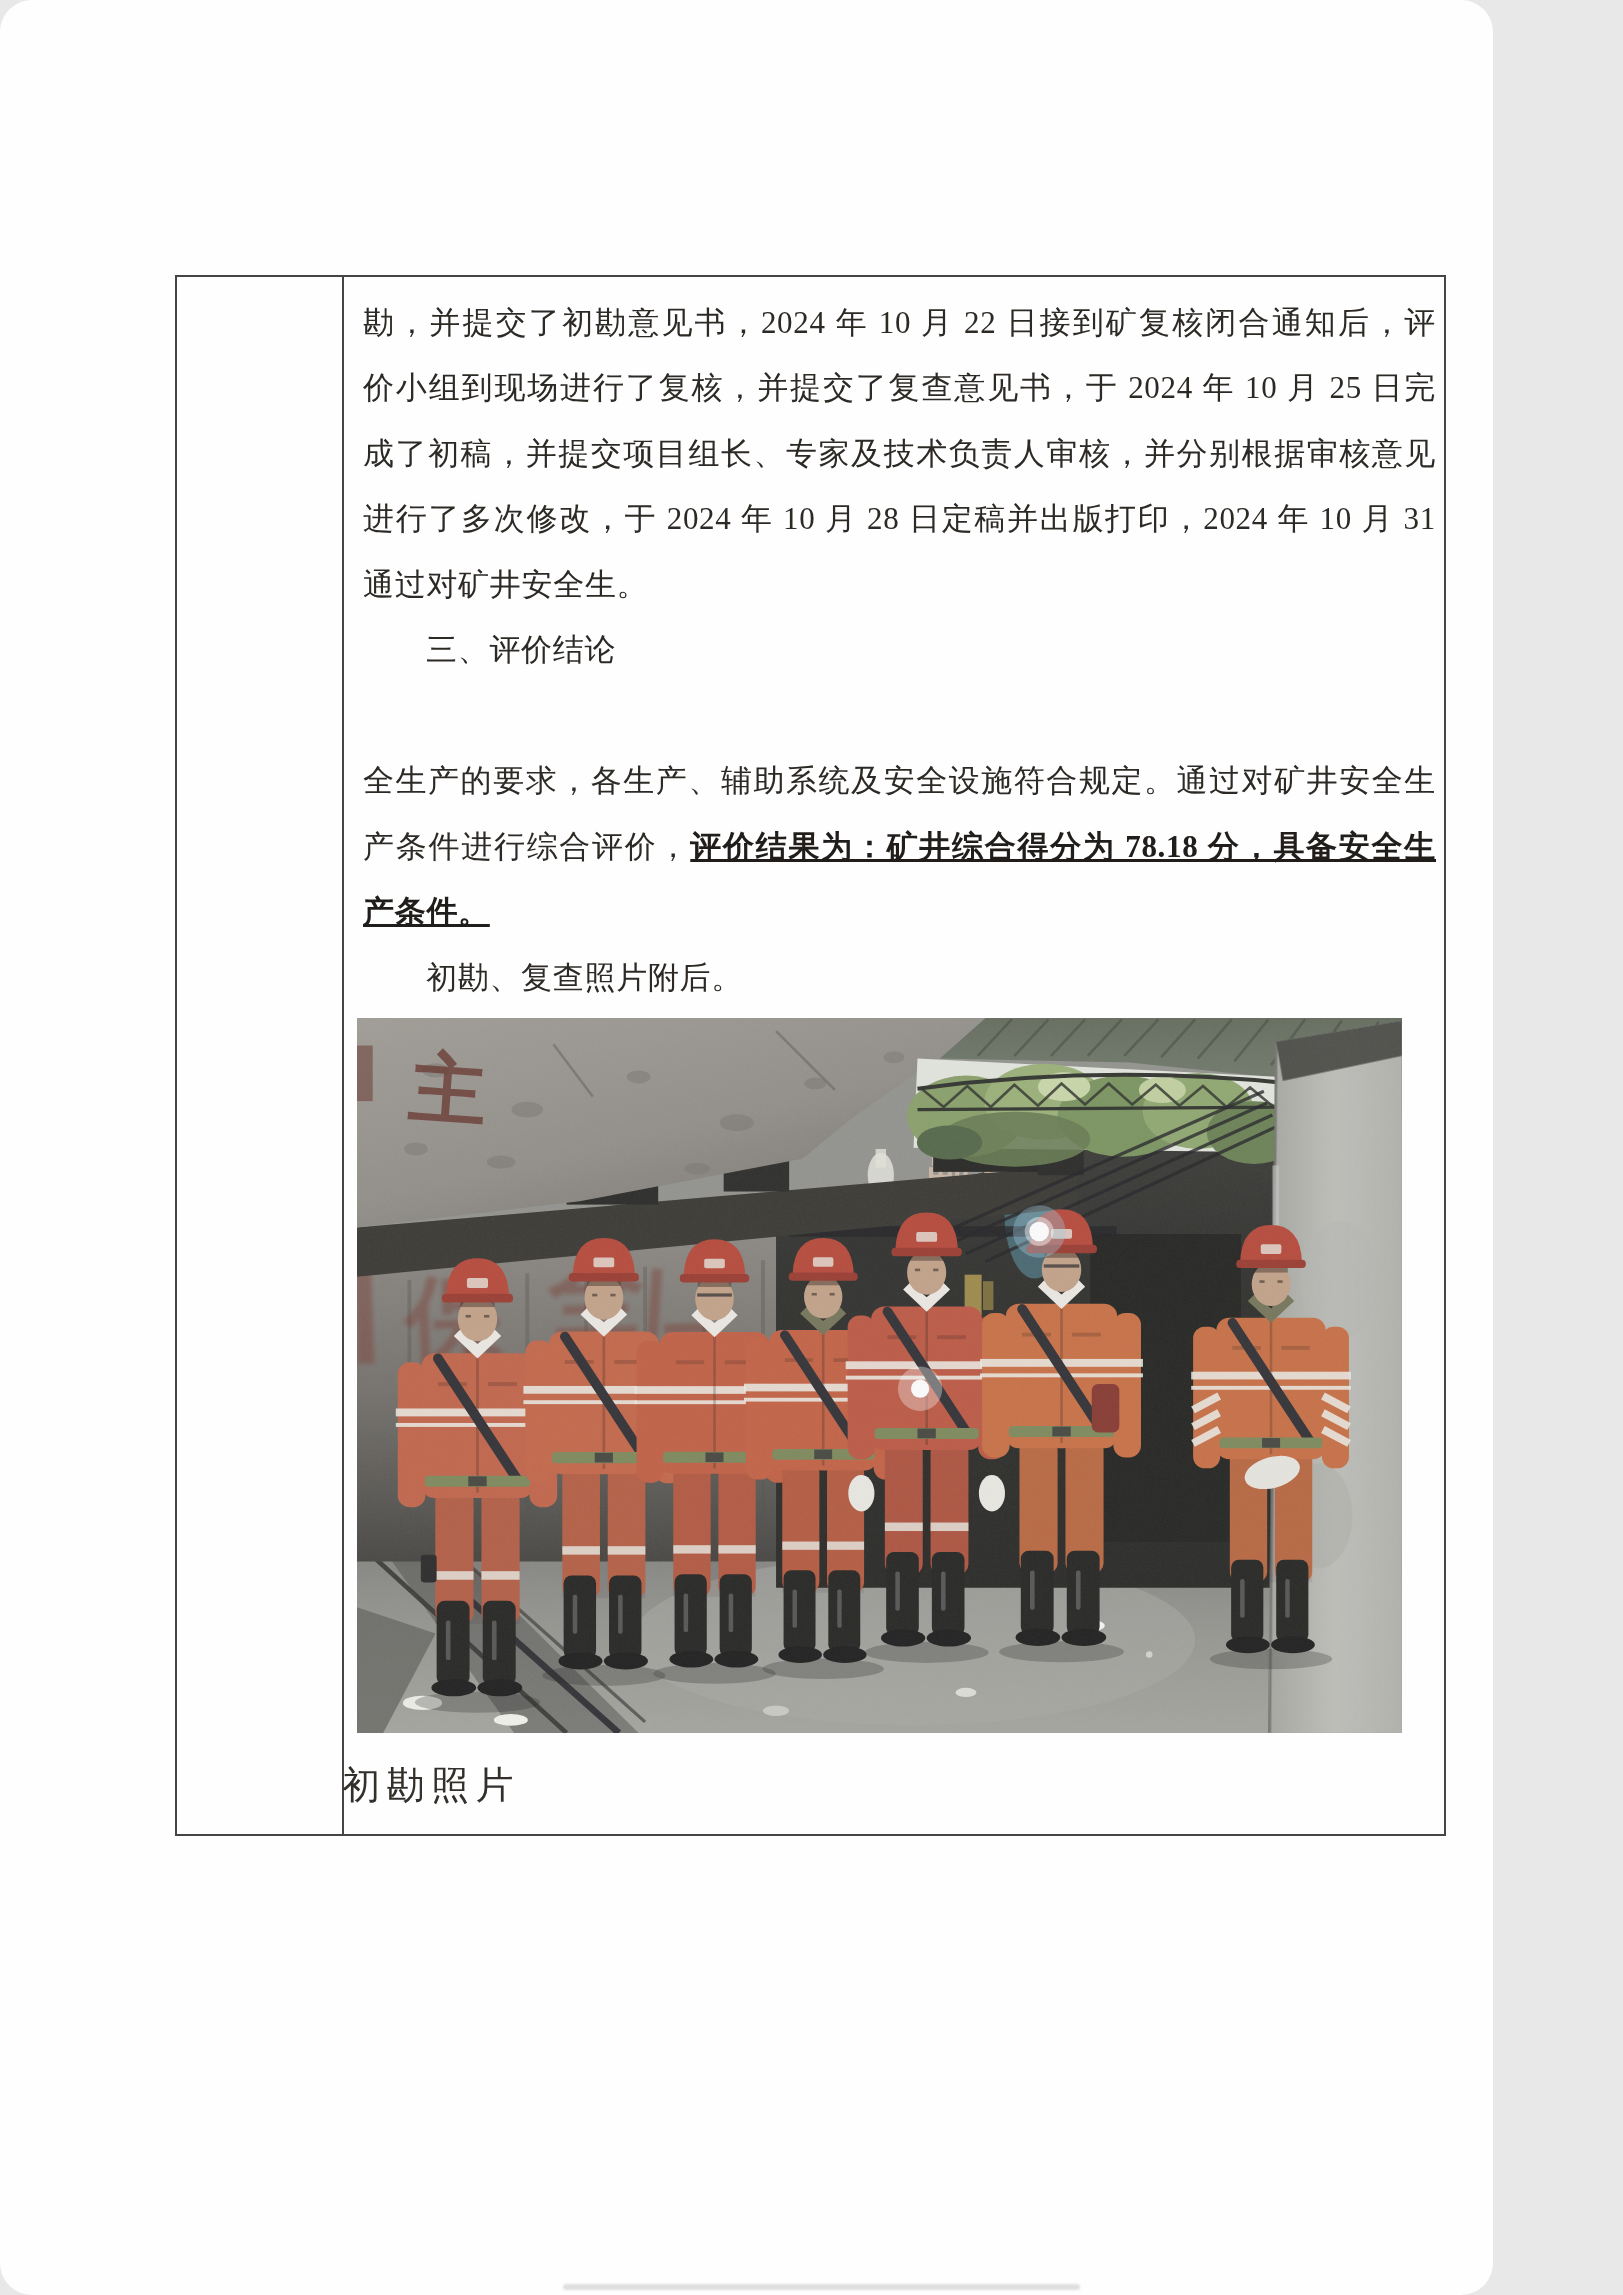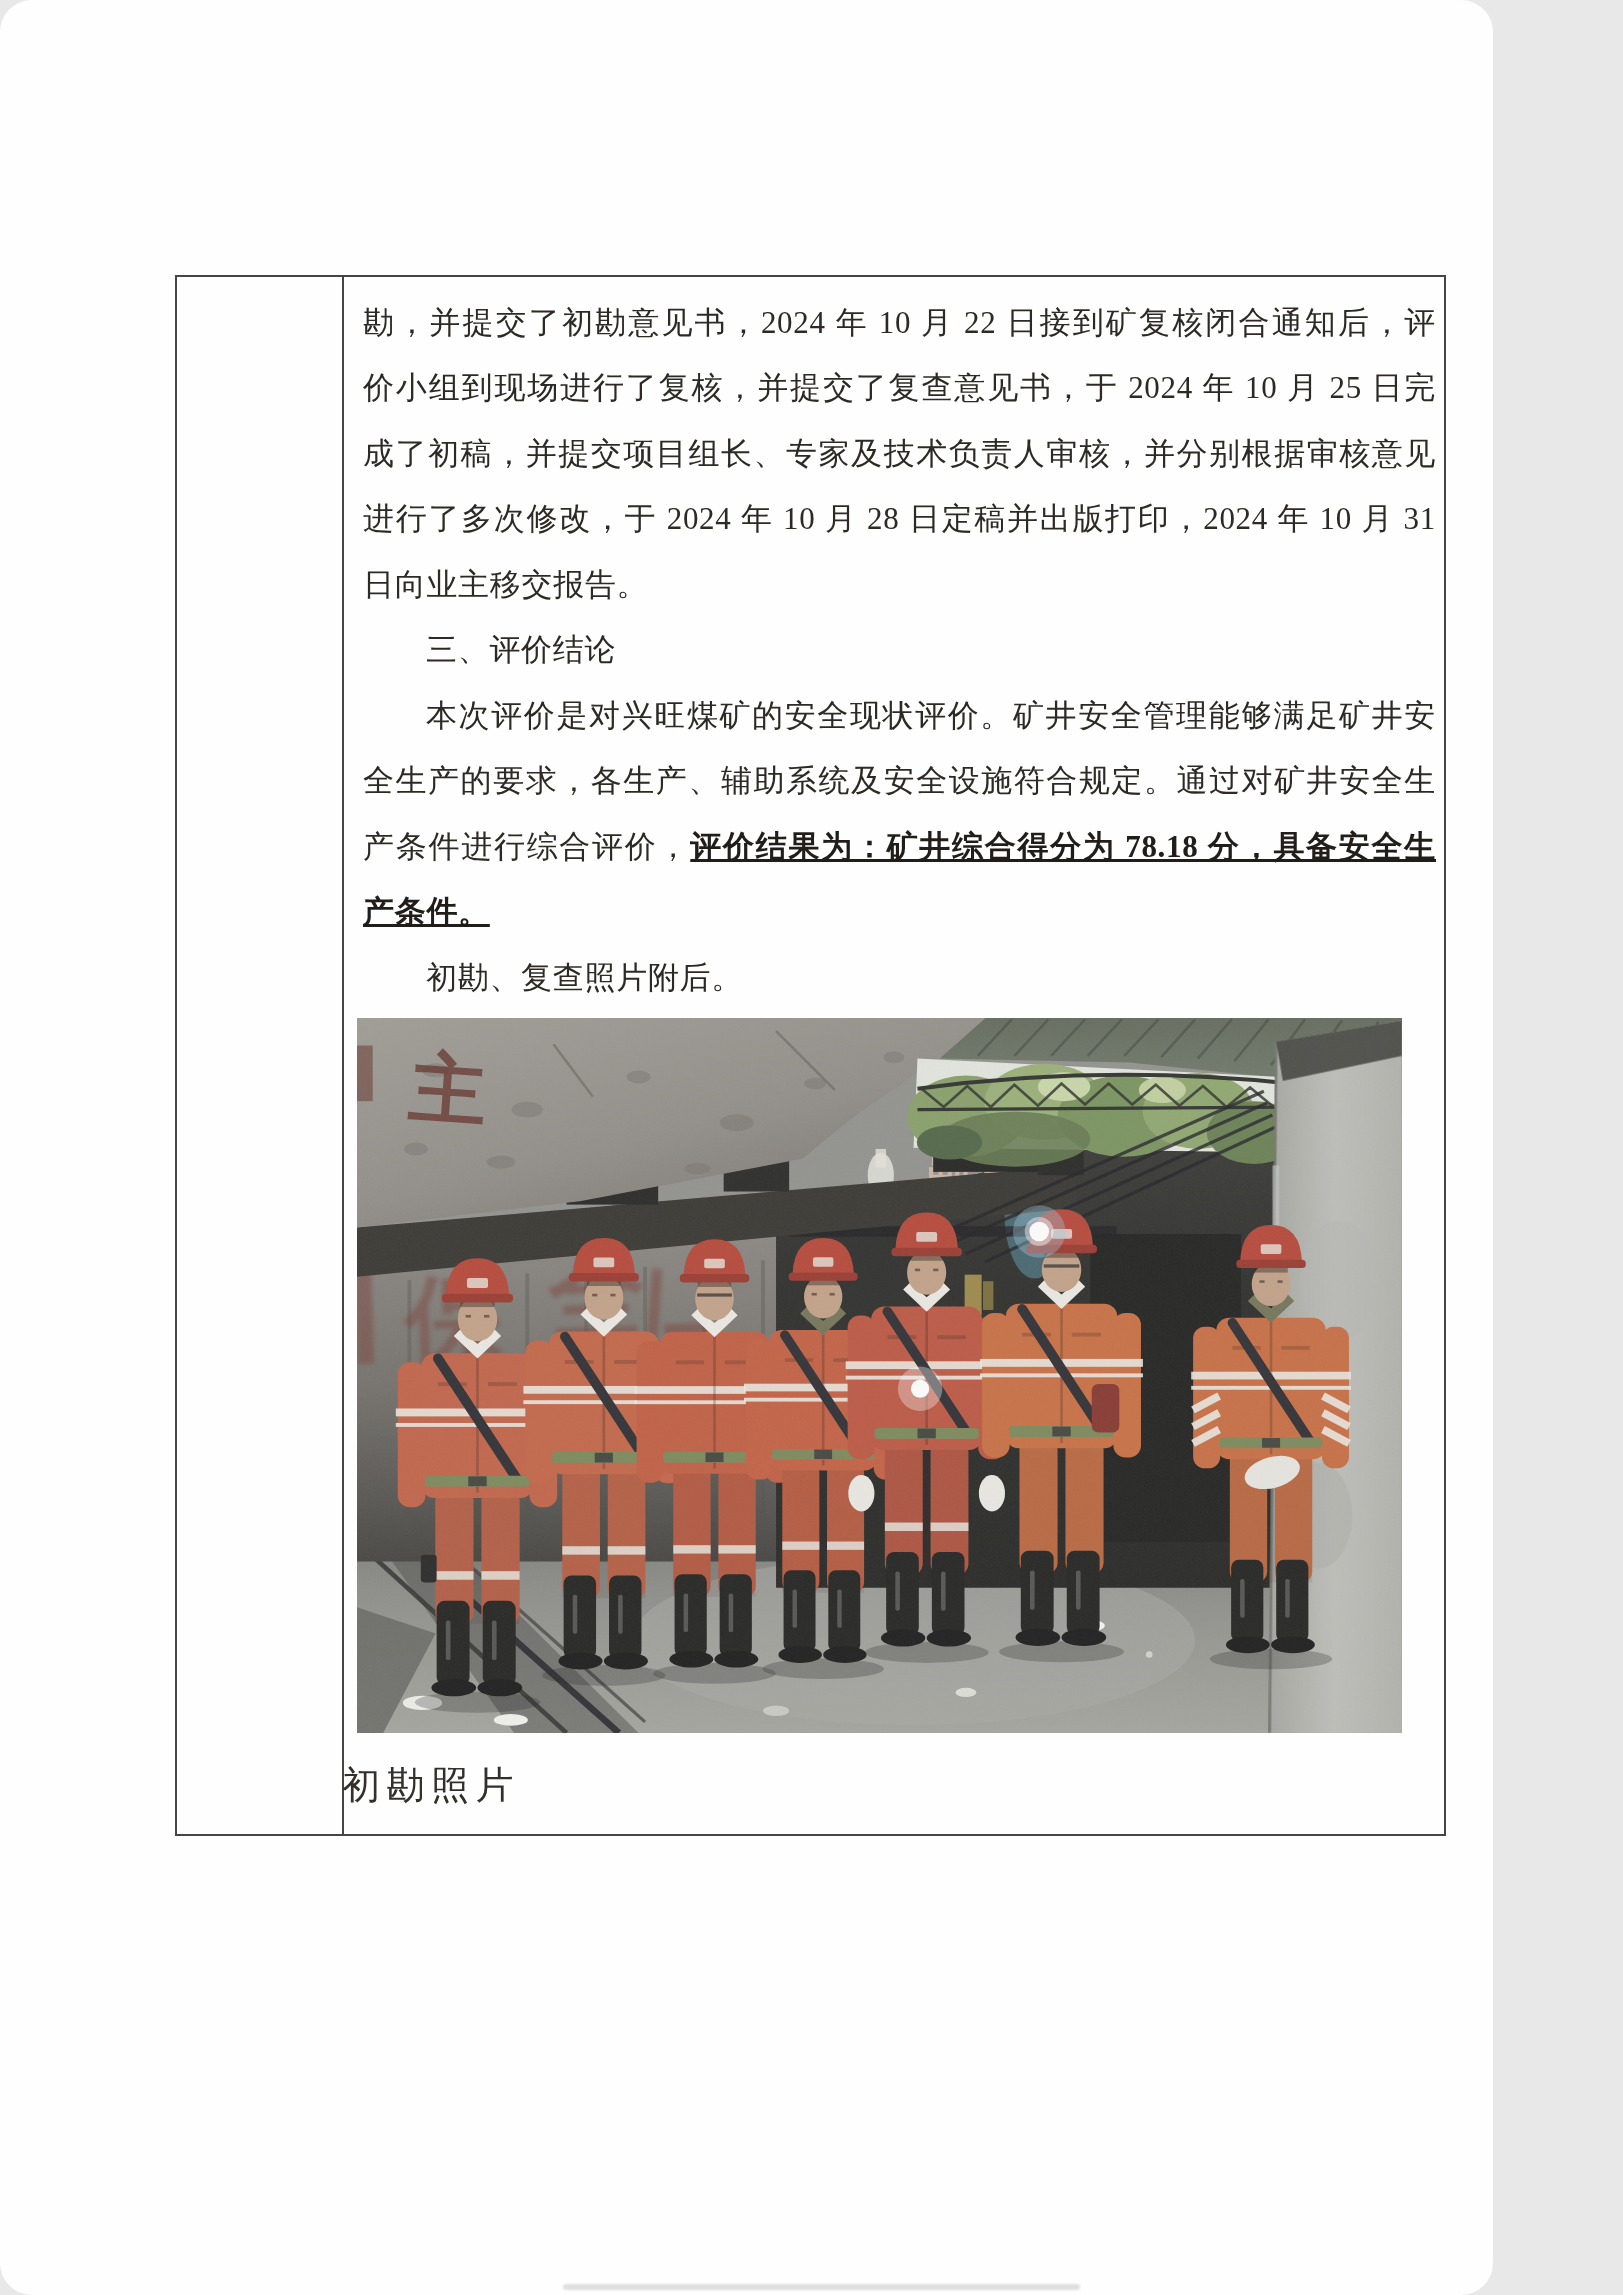--- a/index.html
+++ b/index.html
@@ -40,25 +40,24 @@
   <div class="bline" style="left:175px;top:275px;width:1270px;height:2px;"></div>
   <div class="bline" style="left:175px;top:1834px;width:1270px;height:2px;"></div>
   <div class="bline" style="left:175px;top:275px;width:2px;height:1561px;"></div>
   <div class="bline" style="left:342px;top:275px;width:2px;height:1561px;"></div>
   <div class="bline" style="left:1444px;top:275px;width:2px;height:1561px;"></div>
 
   <div class="textline j y1">勘，并提交了初勘意见书，2024 年 10 月 22 日接到矿复核闭合通知后，评</div>
   <div class="textline j y2">价小组到现场进行了复核，并提交了复查意见书，于 2024 年 10 月 25 日完</div>
   <div class="textline j y3">成了初稿，并提交项目组长、专家及技术负责人审核，并分别根据审核意见</div>
   <div class="textline j y4">进行了多次修改，于 2024 年 10 月 28 日定稿并出版打印，2024 年 10 月 31</div>
-  <div class="textline y5">日向业主移交报告。</div>
+  <div class="textline y5">通过对矿井安全生。</div>
 
   <div class="textline ind y6">三、评价结论</div>
 
-  <div class="textline j ind y7">本次评价是对兴旺煤矿的安全现状评价。矿井安全管理能够满足矿井安</div>
   <div class="textline j y8">全生产的要求，各生产、辅助系统及安全设施符合规定。通过对矿井安全生</div>
   <div class="textline j y9"><span>产条件进行综合评价，</span><span class="b">评价结果为：矿井综合得分为 78.18 分，具备安全生</span></div>
   <div class="textline ind y11">初勘、复查照片附后。</div>
 
   <div class="textline b y10">产条件。</div>
 
   <div class="photo">
     <svg width="1045" height="715" viewBox="0 0 1596 1092" xmlns="http://www.w3.org/2000/svg">
       <defs>
         <linearGradient id="gGround" x1="0" y1="0" x2="0" y2="1">

